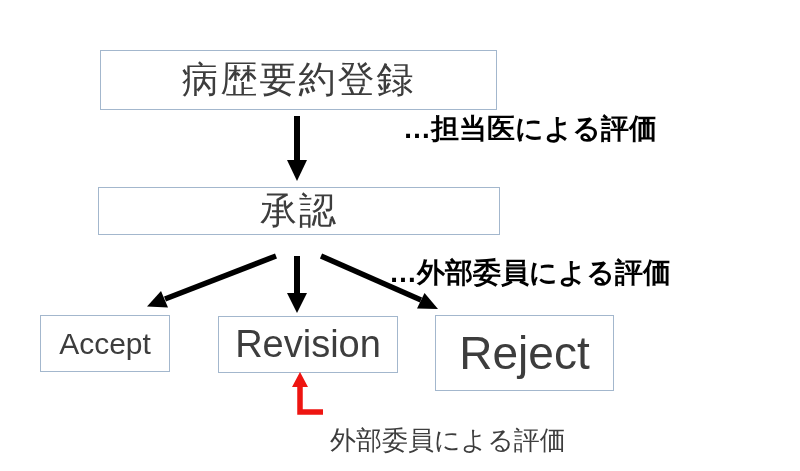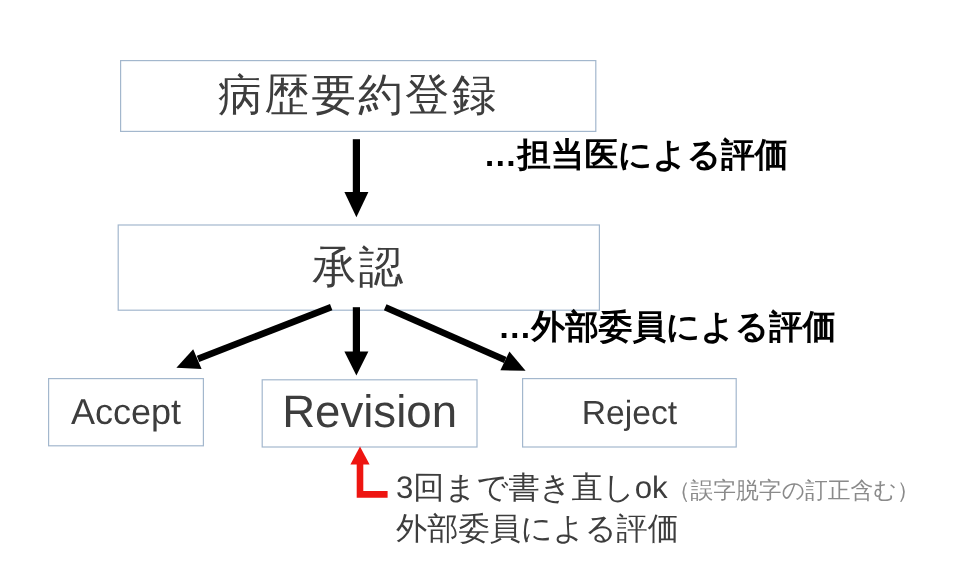--- a/index.html
+++ b/index.html
@@ -30,32 +30,32 @@
     border: 1.5px solid #a3b7cd;
     background: #ffffff;
     display: flex;
     align-items: center;
     justify-content: center;
     color: #3d3d3d;
     font-weight: 300;
     white-space: nowrap;
   }
   #box-registration { left: 100px; top: 50px;  width: 397px; height: 60px; font-size: 37px; letter-spacing: 2px; justify-content: center; }
-  #box-approval     { left: 98px;  top: 187px; width: 402px; height: 72px; font-size: 37px; letter-spacing: 2px; }
+  #box-approval     { left: 98px;  top: 187px; width: 402px; height: 48px; font-size: 37px; letter-spacing: 2px; }
   #box-accept       { left: 40px;  top: 315px; width: 130px; height: 57px; font-size: 30px; }
   #box-revision     { left: 218px; top: 316px; width: 180px; height: 57px; font-size: 38px; }
-  #box-reject       { left: 435px; top: 315px; width: 179px; height: 58px; font-size: 28px; }
+  #box-reject       { left: 435px; top: 315px; width: 179px; height: 76px; font-size: 46px; }
   .eval-label {
     font-size: 28px;
     font-weight: bold;
     color: #000000;
     white-space: nowrap;
   }
   #label-doctor   { left: 403px; top: 110px; }
-  #label-external { left: 415px; top: 254px; }
+  #label-external { left: 389px; top: 254px; }
   .note-line1 { left: 330px; top: 389px; white-space: nowrap; }
   .note-line2 { left: 330px; top: 423px; white-space: nowrap; }
   .note-main {
     font-size: 26px;
     color: #3d3d3d;
     font-weight: 300;
   }
   .note-small {
     font-size: 19px;
     color: #8a8a8a;
@@ -92,23 +92,20 @@
     <span>Revision</span>
   </div>
 
   <div class="abs flow-box" id="box-reject">
     <span>Reject</span>
   </div>
 
   <div class="abs eval-label" id="label-doctor">…担当医による評価</div>
   <div class="abs eval-label" id="label-external">…外部委員による評価</div>
 
-  <div class="abs note-line1">
-    <span class="note-main">3回まで書き直しok</span><span class="note-small">（誤字脱字の訂正含む）</span>
-  </div>
   <div class="abs note-line2">
     <span class="note-main">外部委員による評価</span>
   </div>
 
   <svg class="arrow-layer" viewBox="0 0 800 471">
 
     <g>
       <line x1="297" y1="116" x2="297" y2="162" stroke="#000000" stroke-width="6"></line>
       <polygon points="287,160 307,160 297,181" fill="#000000"></polygon>
     </g>

